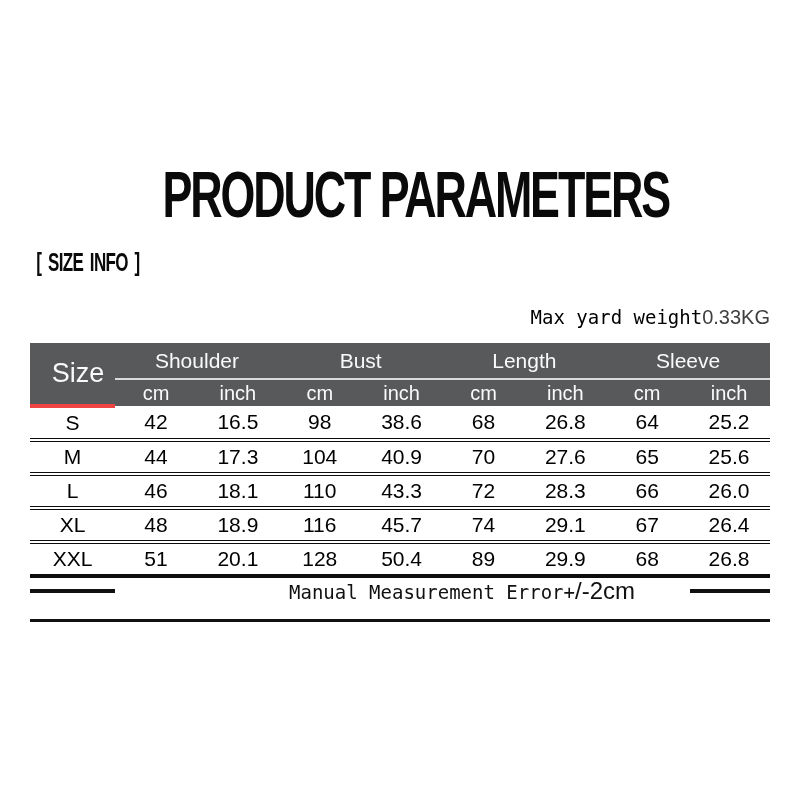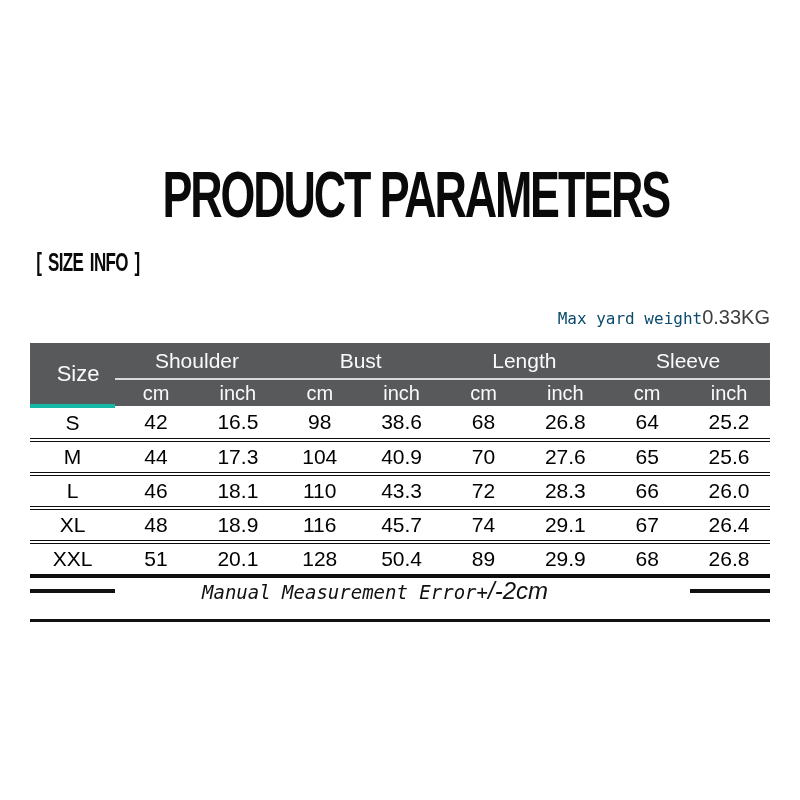--- a/index.html
+++ b/index.html
@@ -57,22 +57,22 @@
 
   
   .weight-line {
     position: absolute;
     top: 306px;
     right: 30px;
     white-space: nowrap;
   }
   .weight-label {
     font-family: "DejaVu Sans Mono", monospace;
-    font-size: 16px;
-    color: #0c4a6e;
+    font-size: 19px;
+    color: #000000;
     padding-left: 33px;
   }
   .weight-value {
     font-family: "Liberation Sans", sans-serif;
     font-size: 20px;
     color: #3f3f3f;
   }
 
   
   table.size-table {
@@ -87,22 +87,22 @@
   col.c-val  { width: 11.0625%; }
 
   thead th {
     background: #58595b;
     color: #fafafa;
     font-weight: normal;
     text-align: center;
     vertical-align: middle;
   }
   th.size-th {
-    font-size: 22px;
-    border-bottom: 4px solid #14b8a6;
+    font-size: 27px;
+    border-bottom: 4px solid #ef4444;
     padding-left: 12px;
   }
   tr.group-row th.group-th {
     font-size: 21px;
     height: 33px;
     border-bottom: 2px solid #dadada;
   }
   tr.sub-row th {
     font-size: 20px;
     height: 24px;
@@ -133,24 +133,23 @@
     align-items: center;
   }
   .note-dash {
     height: 4px;
     background: #111;
   }
   .note-dash.left  { width: 85px; }
   .note-dash.right { width: 80px; }
   .note-text {
     flex: 1;
-    text-align: center;
+    text-align: right;
     white-space: nowrap;
     padding-right: 55px;
-    font-style: italic;
   }
   .note-prefix {
     font-family: "DejaVu Sans Mono", monospace;
     font-size: 19px;
     color: #111;
   }
   .note-suffix {
     font-family: "Liberation Sans", sans-serif;
     font-size: 24px;
     color: #111;

